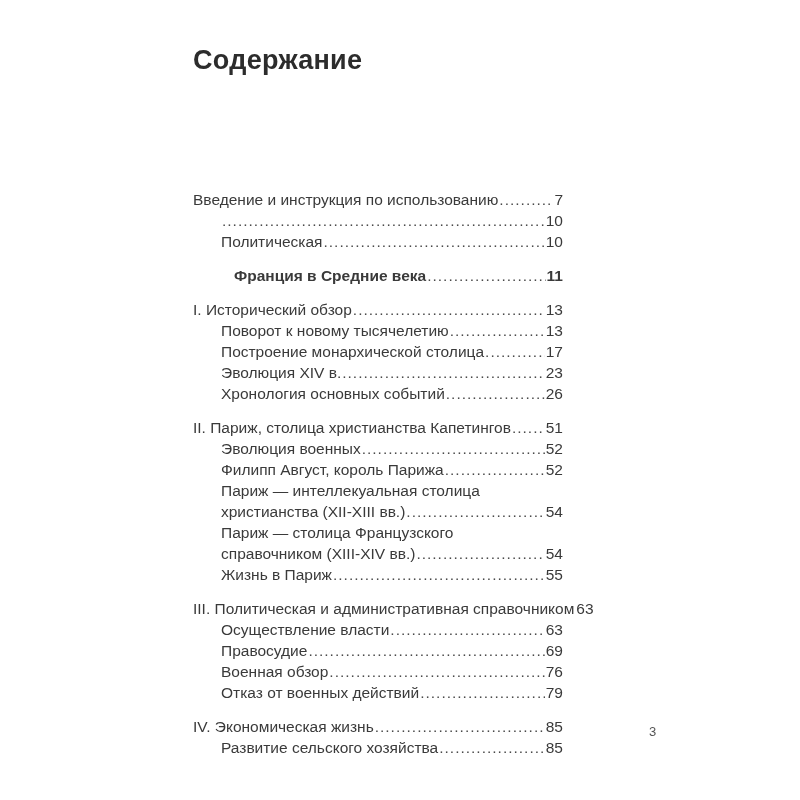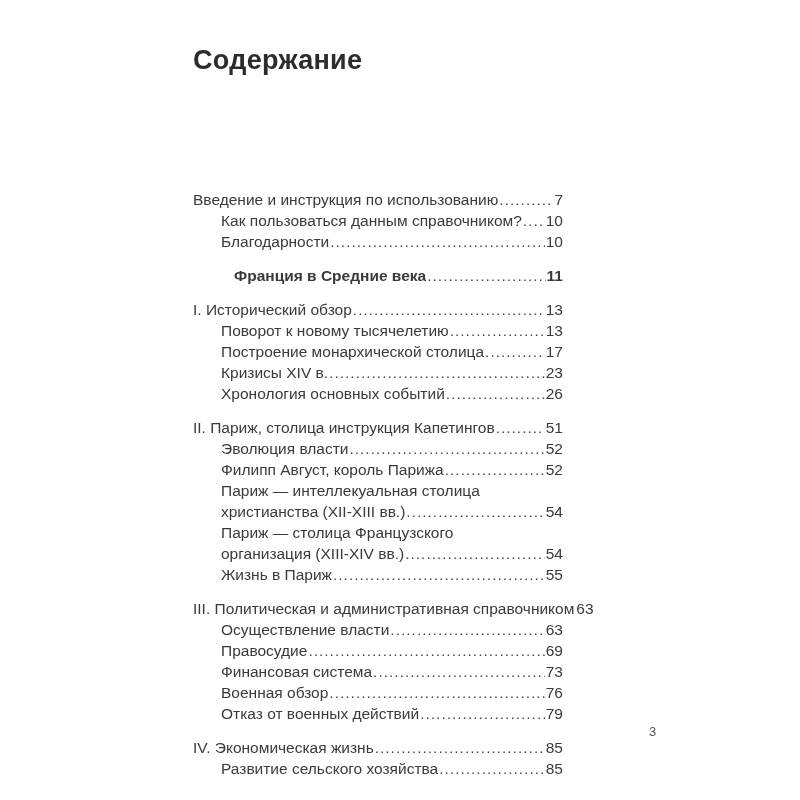--- a/index.html
+++ b/index.html
@@ -82,28 +82,27 @@
   <div class="toc" id="toc-list">
       <div class="toc-entry lvl0">
         <div class="toc-line">
           <span class="toc-label">Введение и инструкция по использованию</span>
           <span class="toc-leader"></span>
           <span class="toc-page-num">7</span>
         </div>
       </div>
       <div class="toc-entry lvl1">
         <div class="toc-line">
-          <span class="toc-label">Как пользоваться данным справочником?</span>
           <span class="toc-leader"></span>
           <span class="toc-page-num">10</span>
         </div>
       </div>
       <div class="toc-entry lvl1">
         <div class="toc-line">
-          <span class="toc-label">Благодарности</span>
+          <span class="toc-label">Политическая</span>
           <span class="toc-leader"></span>
           <span class="toc-page-num">10</span>
         </div>
       </div>
       <div class="toc-entry lvl0 bold gap">
         <div class="toc-line">
           <span class="toc-label">Франция в Средние века</span>
           <span class="toc-leader"></span>
           <span class="toc-page-num">11</span>
         </div>
@@ -124,42 +123,42 @@
       </div>
       <div class="toc-entry lvl1">
         <div class="toc-line">
           <span class="toc-label">Построение монархической столица</span>
           <span class="toc-leader"></span>
           <span class="toc-page-num">17</span>
         </div>
       </div>
       <div class="toc-entry lvl1">
         <div class="toc-line">
-          <span class="toc-label">Кризисы XIV в.</span>
+          <span class="toc-label">Эволюция XIV в.</span>
           <span class="toc-leader"></span>
           <span class="toc-page-num">23</span>
         </div>
       </div>
       <div class="toc-entry lvl1">
         <div class="toc-line">
           <span class="toc-label">Хронология основных событий</span>
           <span class="toc-leader"></span>
           <span class="toc-page-num">26</span>
         </div>
       </div>
       <div class="toc-entry lvl0 gap">
         <div class="toc-line">
-          <span class="toc-label">II. Париж, столица инструкция Капетингов</span>
+          <span class="toc-label">II. Париж, столица христианства Капетингов</span>
           <span class="toc-leader"></span>
           <span class="toc-page-num">51</span>
         </div>
       </div>
       <div class="toc-entry lvl1">
         <div class="toc-line">
-          <span class="toc-label">Эволюция власти</span>
+          <span class="toc-label">Эволюция военных</span>
           <span class="toc-leader"></span>
           <span class="toc-page-num">52</span>
         </div>
       </div>
       <div class="toc-entry lvl1">
         <div class="toc-line">
           <span class="toc-label">Филипп Август, король Парижа</span>
           <span class="toc-leader"></span>
           <span class="toc-page-num">52</span>
         </div>
@@ -172,21 +171,21 @@
           <span class="toc-label">христианства (XII-XIII вв.)</span>
           <span class="toc-leader"></span>
           <span class="toc-page-num">54</span>
         </div>
       </div>
       <div class="toc-entry lvl1">
         <div class="toc-line">
           <span class="toc-label">Париж — столица Французского</span>
         </div>
         <div class="toc-line">
-          <span class="toc-label">организация (XIII-XIV вв.)</span>
+          <span class="toc-label">справочником (XIII-XIV вв.)</span>
           <span class="toc-leader"></span>
           <span class="toc-page-num">54</span>
         </div>
       </div>
       <div class="toc-entry lvl1">
         <div class="toc-line">
           <span class="toc-label">Жизнь в Париж</span>
           <span class="toc-leader"></span>
           <span class="toc-page-num">55</span>
         </div>
@@ -203,27 +202,20 @@
           <span class="toc-label">Осуществление власти</span>
           <span class="toc-leader"></span>
           <span class="toc-page-num">63</span>
         </div>
       </div>
       <div class="toc-entry lvl1">
         <div class="toc-line">
           <span class="toc-label">Правосудие</span>
           <span class="toc-leader"></span>
           <span class="toc-page-num">69</span>
-        </div>
-      </div>
-      <div class="toc-entry lvl1">
-        <div class="toc-line">
-          <span class="toc-label">Финансовая система</span>
-          <span class="toc-leader"></span>
-          <span class="toc-page-num">73</span>
         </div>
       </div>
       <div class="toc-entry lvl1">
         <div class="toc-line">
           <span class="toc-label">Военная обзор</span>
           <span class="toc-leader"></span>
           <span class="toc-page-num">76</span>
         </div>
       </div>
       <div class="toc-entry lvl1">

